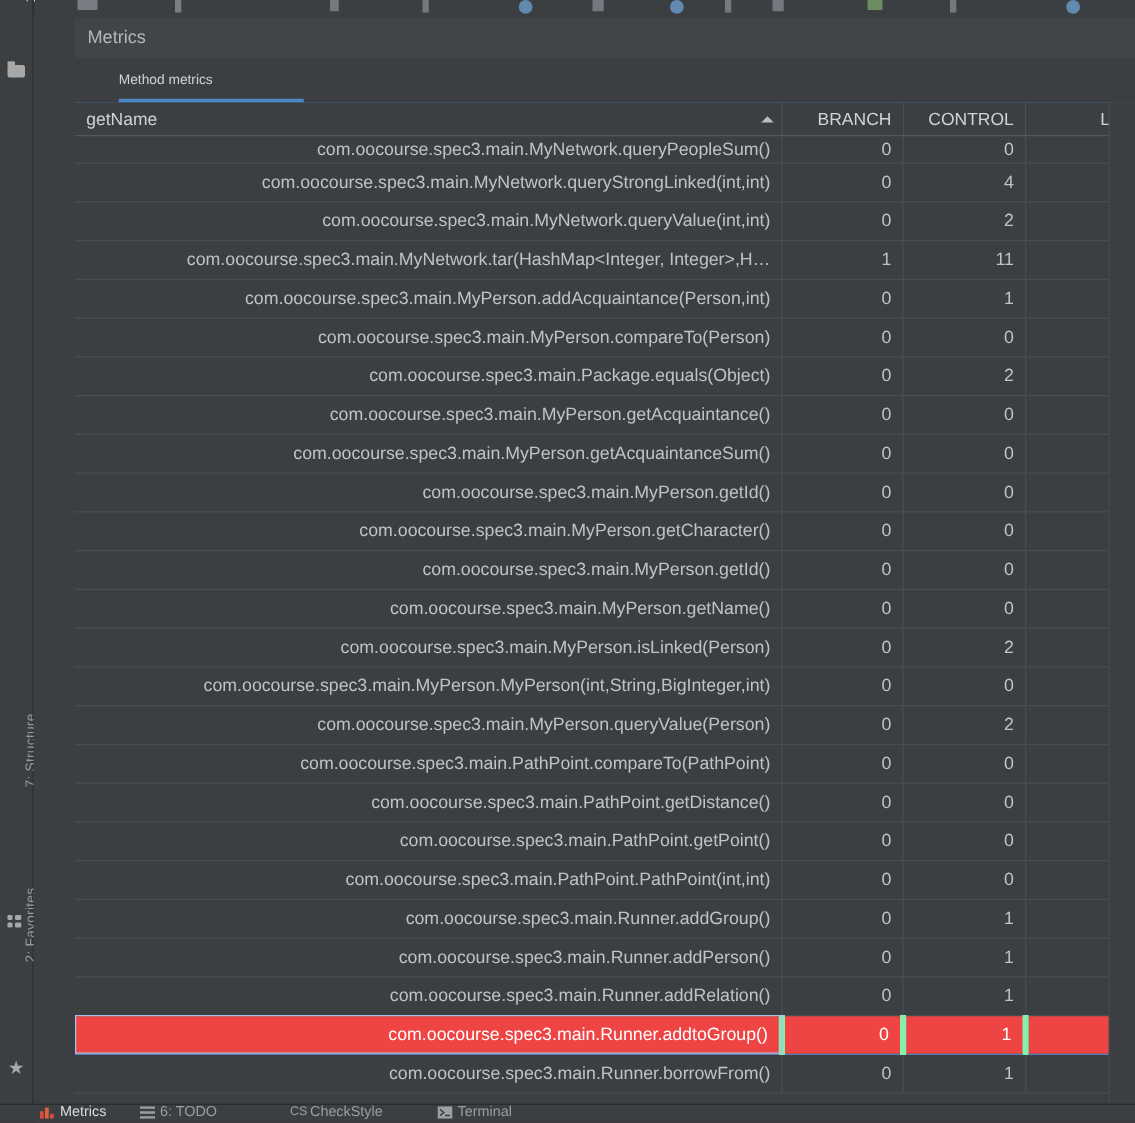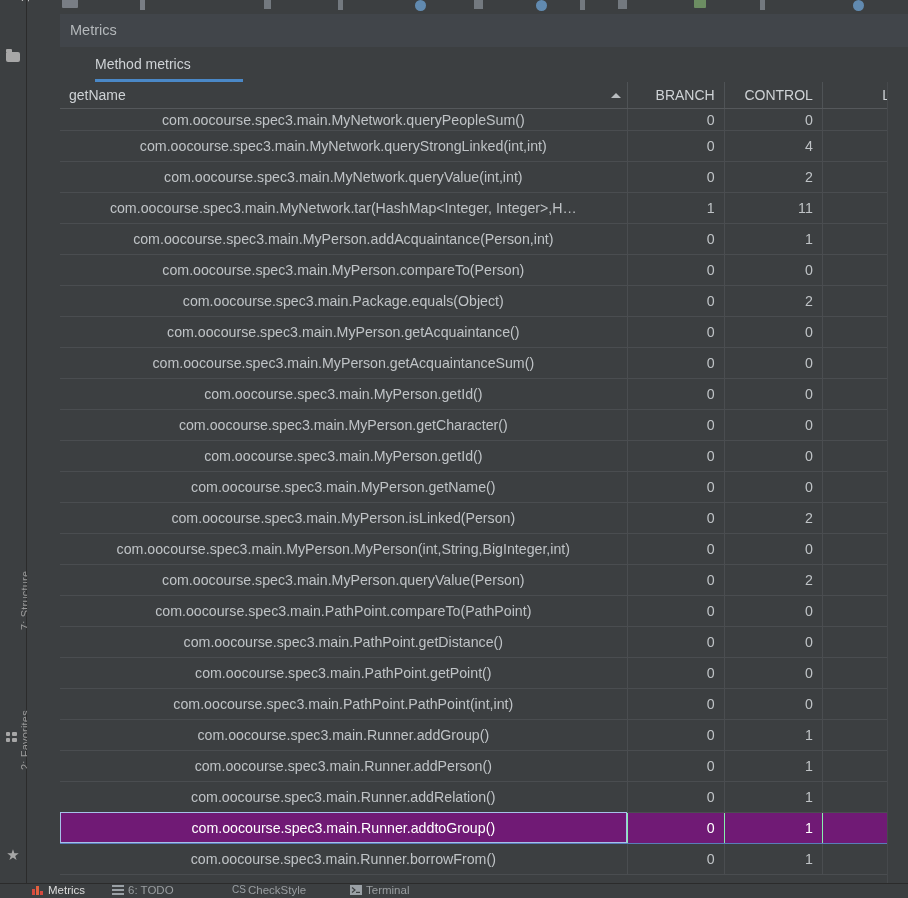--- a/index.html
+++ b/index.html
@@ -149,21 +149,21 @@
     left: 33px; top: 33px;
     right: 0; height: 35px;
     background: #3c3f41;
     border-bottom: 1px solid #4a88c7;
   }
   .subtab {
     position: absolute;
     top: 0;
     height: 34px;
     line-height: 34px;
-    font-size: 14px;
+    font-size: 11px;
     color: #b8bcbf;
     white-space: nowrap;
   }
   .subtab.sel { color: #cfd3d6; }
   .subtab-underline {
     position: absolute;
     height: 3px;
     background: #4a88c7;
     bottom: -1px;
   }
@@ -208,26 +208,26 @@
     height: 31px;
     border-right: 1px solid #4a4d50;
     border-bottom: 1px solid #4a4d50;
     padding: 0 9px;
     box-sizing: border-box;
     color: #bfc3c6;
     white-space: nowrap;
     overflow: hidden;
     background: #3c3f41;
   }
-  table.metrics td.c-method { text-align: center; }
+  table.metrics td.c-method { text-align: right; }
   table.metrics td.num      { text-align: right; }
   tr.selrow td {
-    background: #701a75;
+    background: #ef4444;
     color: #ffffff;
-    border-right: 1px solid #86efac;
+    border-right: 5px solid #86efac;
     border-bottom: 1px solid #5a7cba;
   }
   tr.selrow td.c-method {
     outline: 1px solid #a6c2e8;
     outline-offset: -1px;
   }
 
   
   .vgutter {
     position: absolute;

